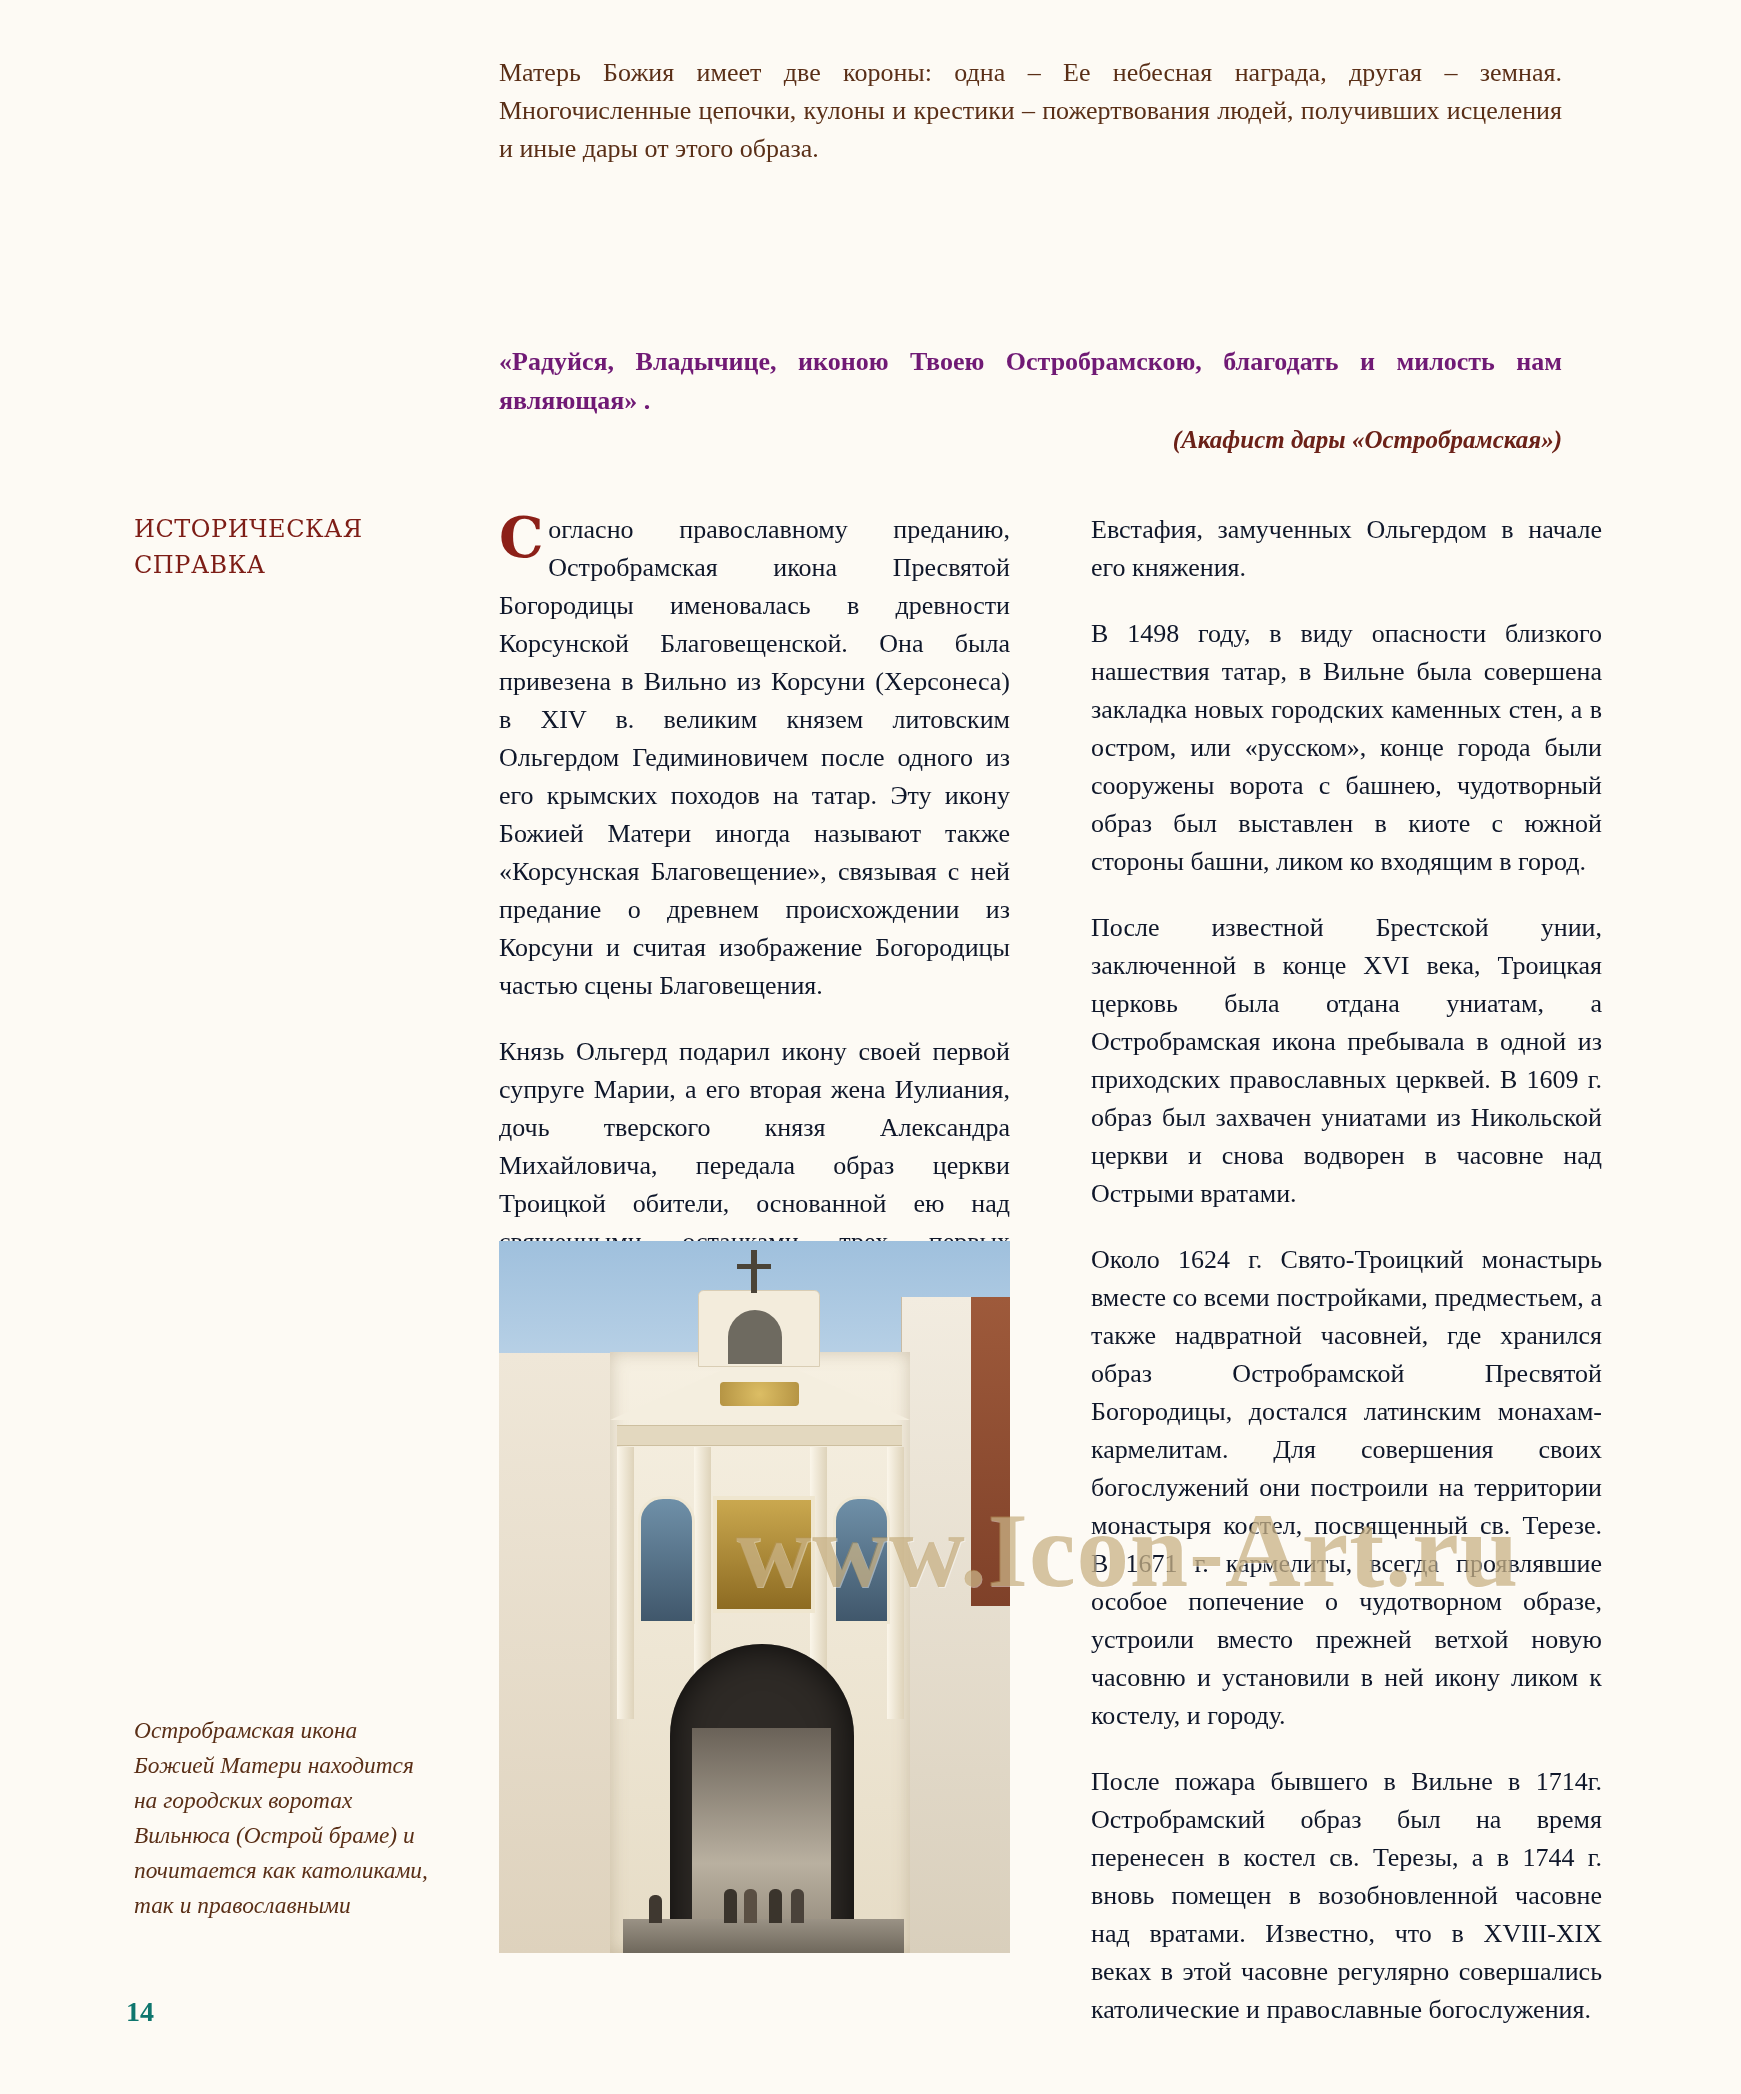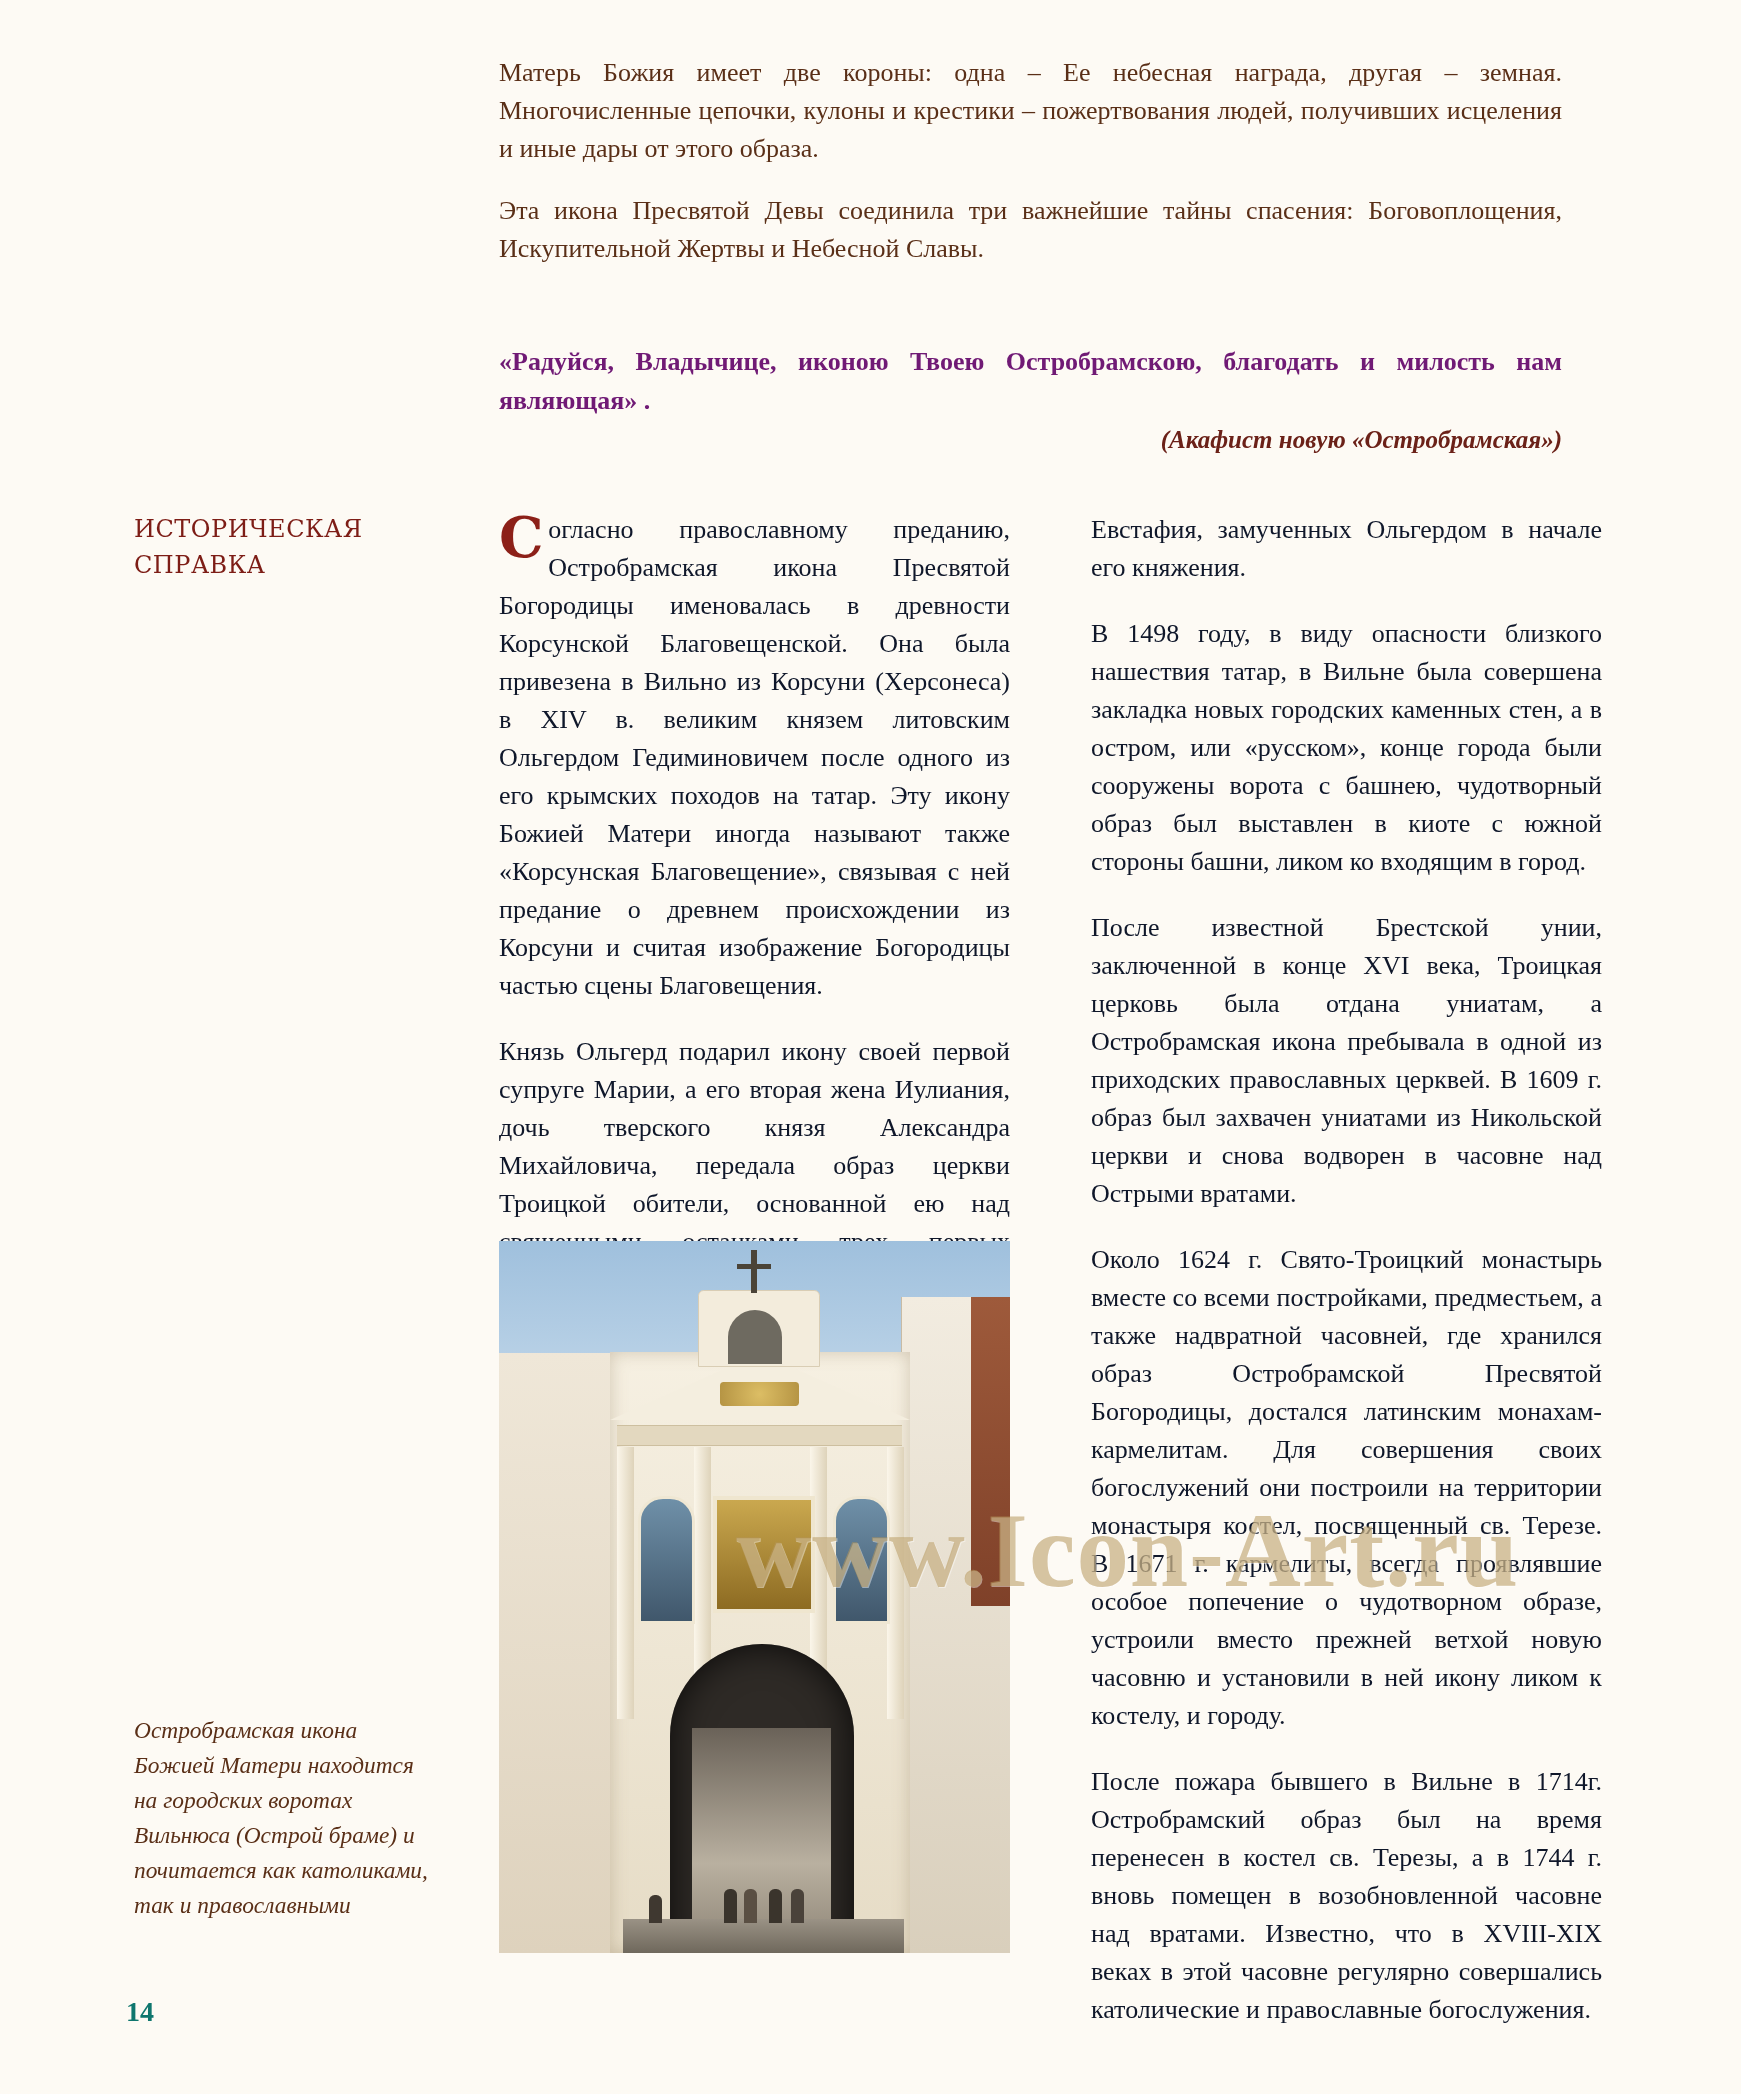--- a/index.html
+++ b/index.html
@@ -270,25 +270,24 @@
     pointer-events: none;
   }
 </style>
 </head>
 <body>
 
 <div class="page">
 
   <div class="intro">
     <p>Матерь Божия имеет две короны: одна – Ее небесная награда, другая – земная. Многочисленные цепочки, кулоны и крестики – пожертвования людей, получивших исцеления и иные дары от этого образа.</p>
-    <p>Эта икона Пресвятой Девы соединила три важнейшие тайны спасения: Боговоплощения, Искупительной Жертвы и Небесной Славы.</p>
   </div>
 
   <div class="verse">«Радуйся, Владычице, иконою Твоею Остробрамскою, благодать и милость нам являющая» .</div>
-  <div class="verse-source">(Акафист новую «Остробрамская»)</div>
+  <div class="verse-source">(Акафист дары «Остробрамская»)</div>
 
   <div class="section-heading">Историческая справка</div>
 
   <div class="col left-col">
     <p class="dropcap">Согласно православному преданию, Остробрамская икона Пресвятой Богородицы именовалась в древности Корсунской Благовещенской. Она была привезена в Вильно из Корсуни (Херсонеса) в XIV в. великим князем литовским Ольгердом Гедиминовичем после одного из его крымских походов на татар. Эту икону Божией Матери иногда называют также «Корсунская Благовещение», связывая с ней предание о древнем происхождении из Корсуни и считая изображение Богородицы частью сцены Благовещения.</p>
     <p>Князь Ольгерд подарил икону своей первой супруге Марии, а его вторая жена Иулиания, дочь тверского князя Александра Михайловича, передала образ церкви Троицкой обители, основанной ею над священными останками трех первых виленских мучеников – Антония, Иоанна и</p>
   </div>
 
   <div class="col right-col">
     <p>Евстафия, замученных Ольгердом в начале его княжения.</p>

